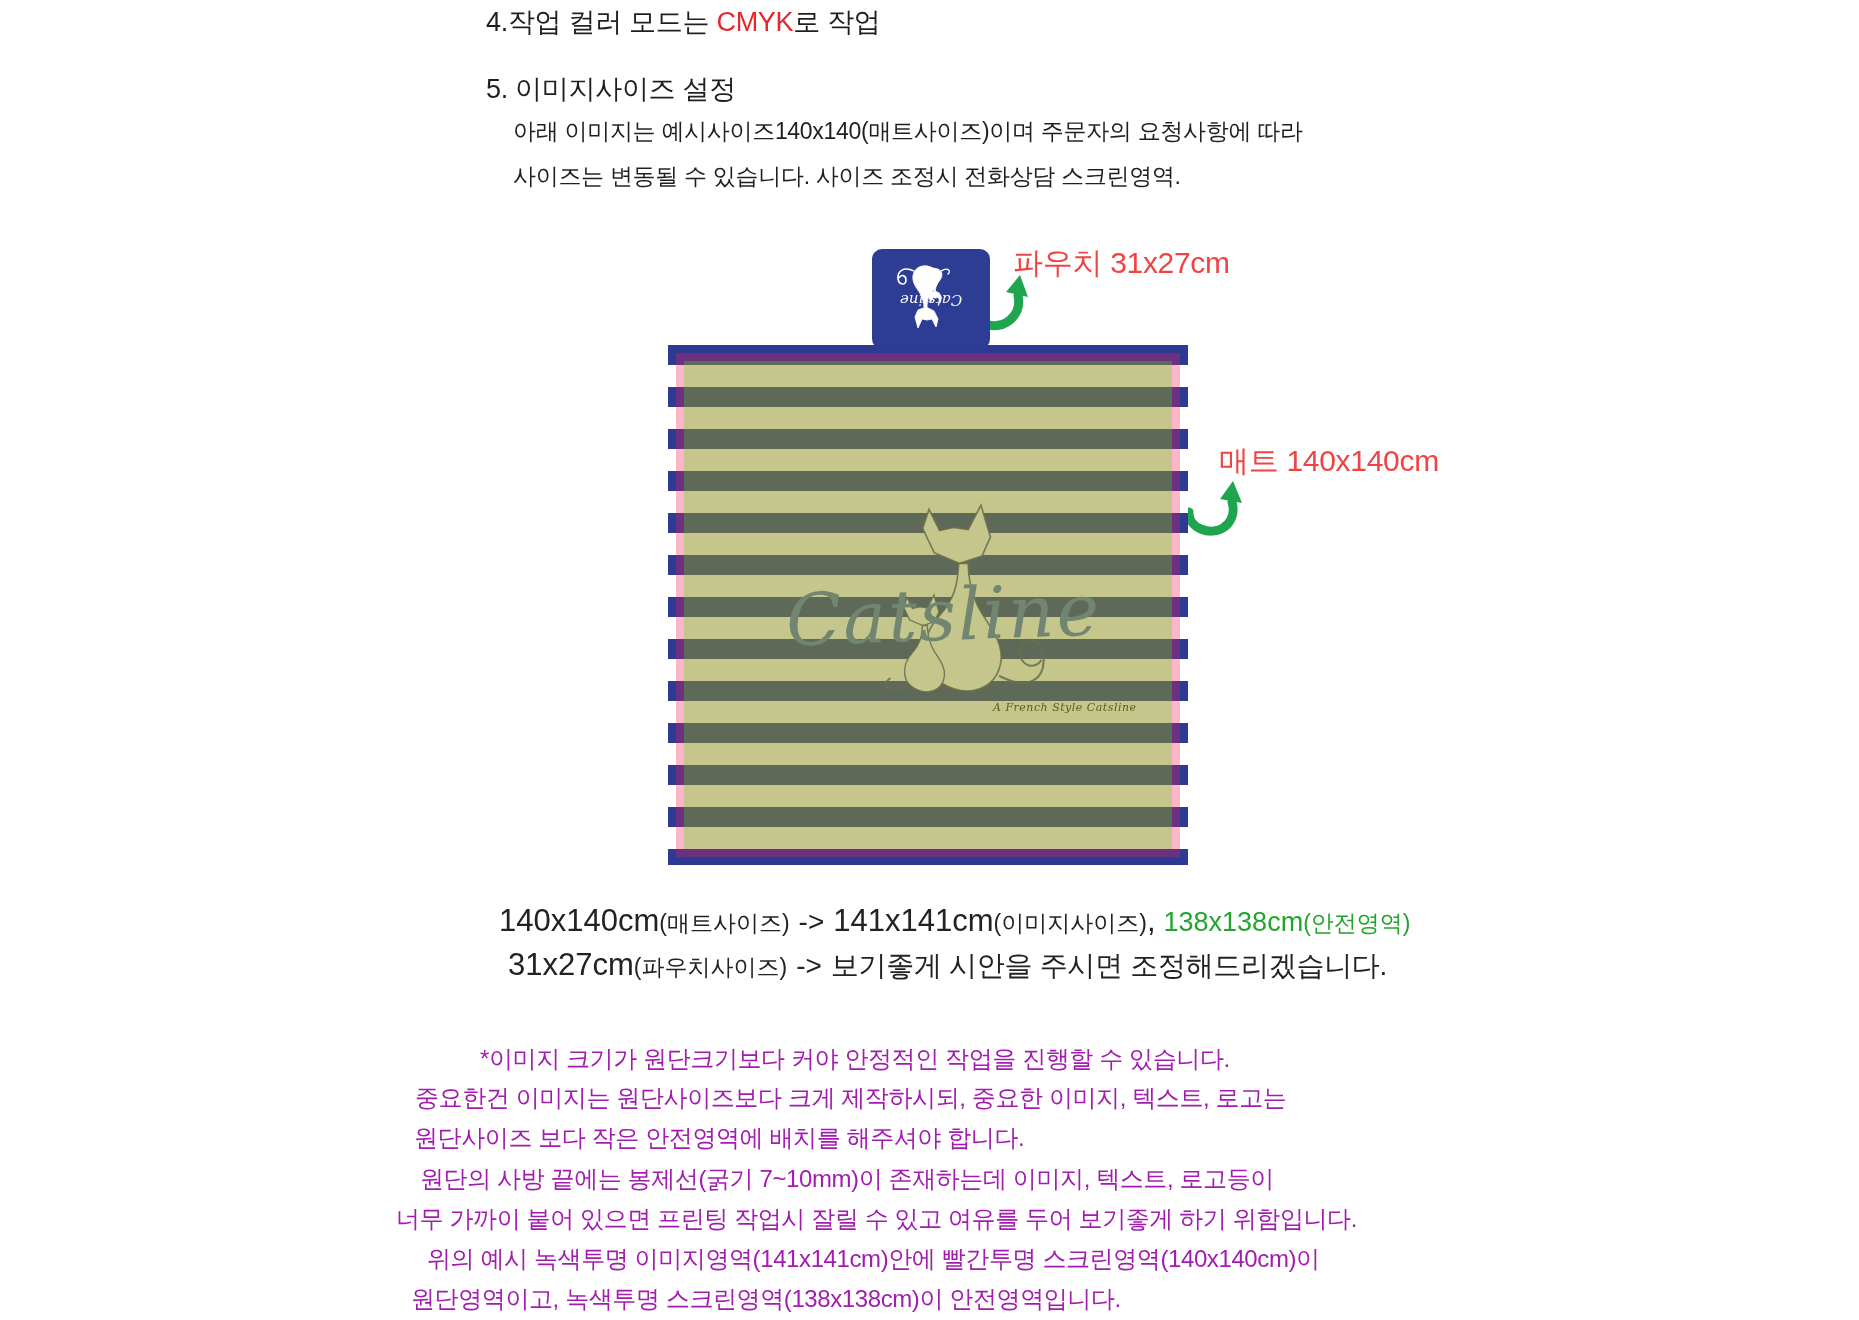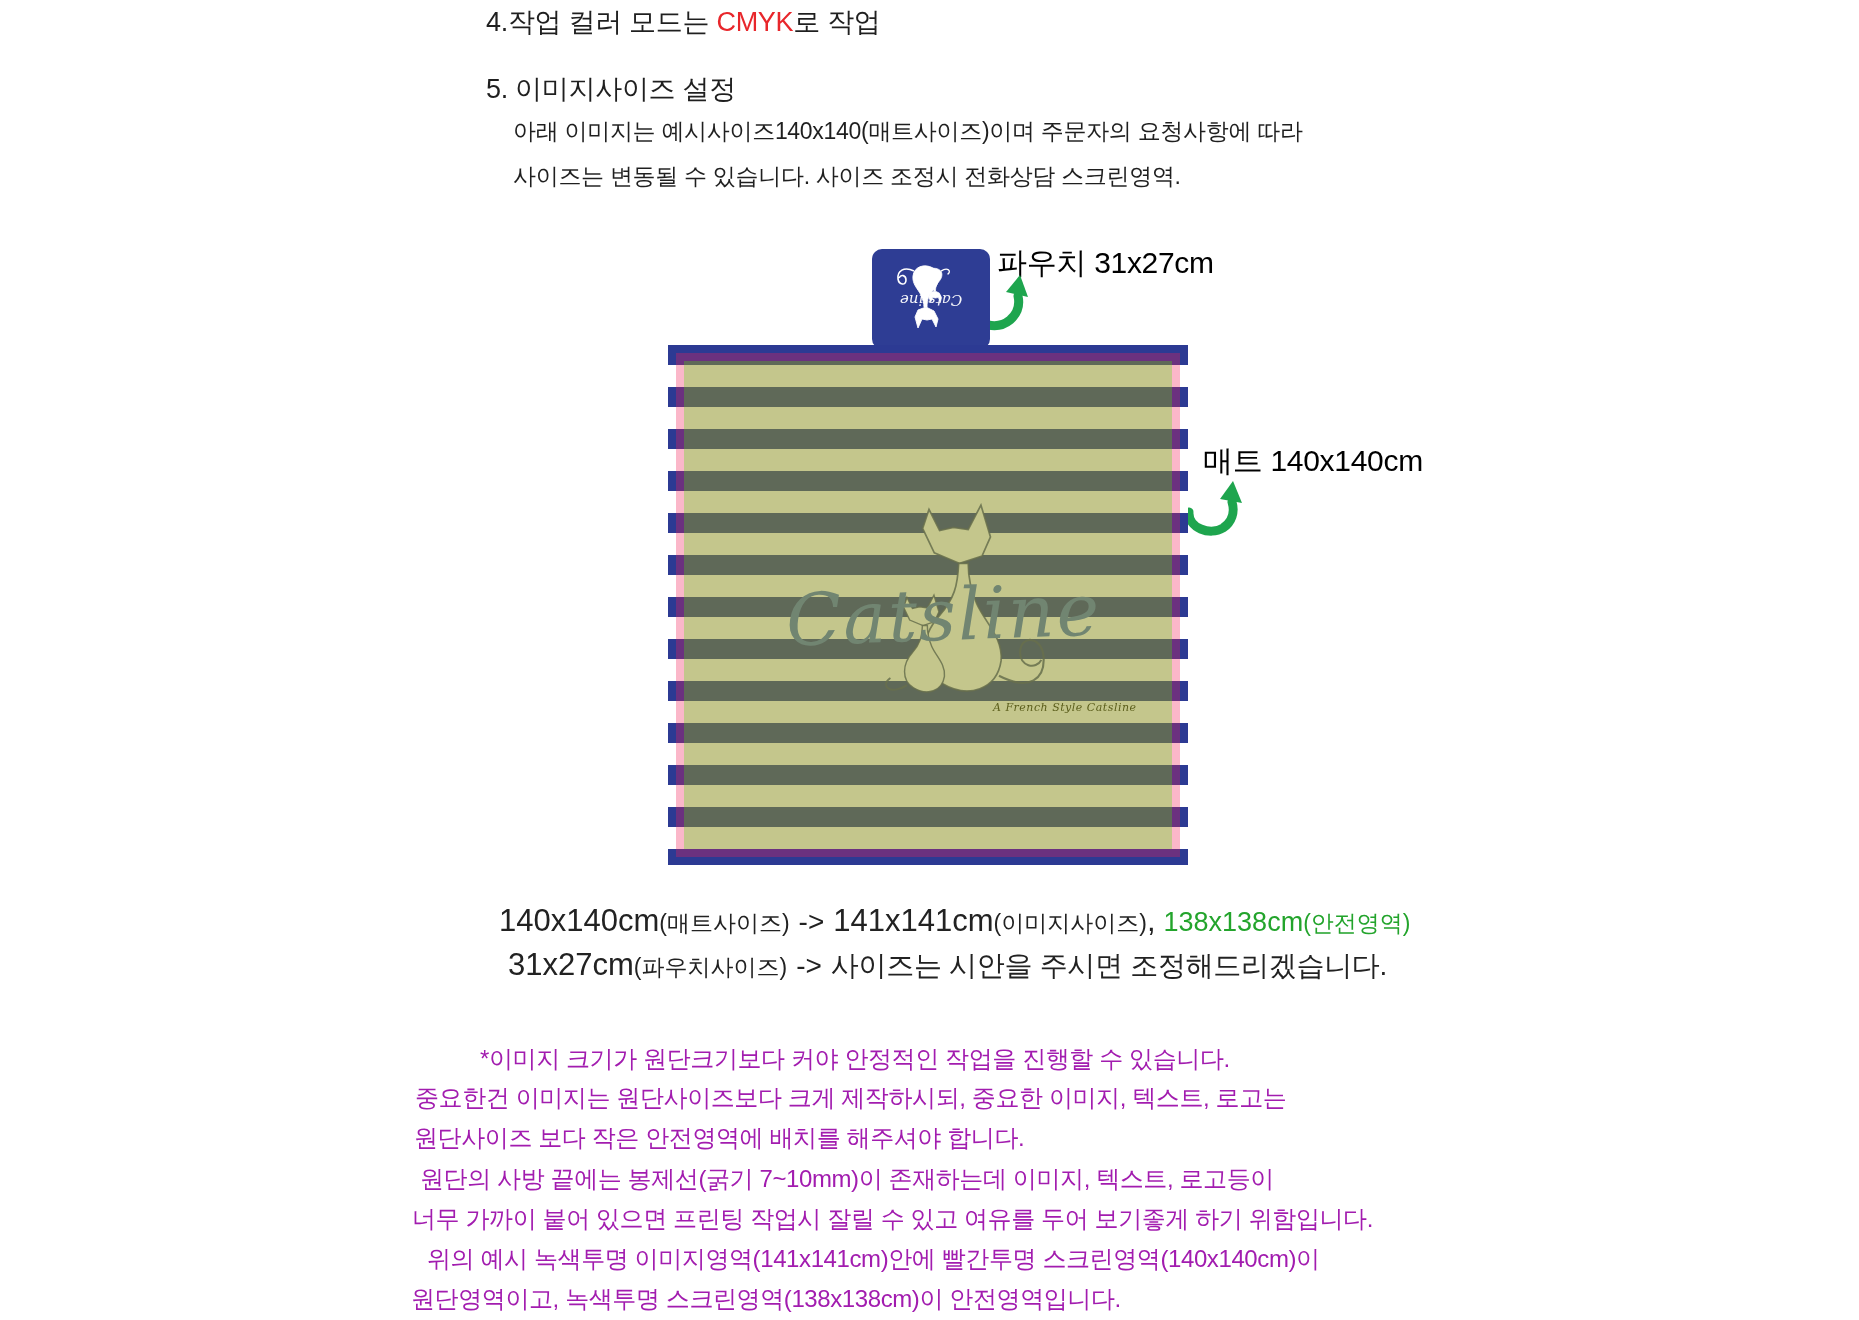--- a/index.html
+++ b/index.html
@@ -43,21 +43,21 @@
     font-family:"DejaVu Serif","Liberation Serif",serif;font-style:italic;
     font-size:72px;color:#5176c7;transform:rotate(-2deg);letter-spacing:2px;
   }
   .brand-tagline{
     position:absolute;left:325px;top:356px;
     font-family:"DejaVu Serif","Liberation Serif",serif;font-style:italic;
     font-size:11px;color:#20200f;letter-spacing:0.5px;
   }
 
   
-  .annot{font-size:30px;color:#000000;letter-spacing:-0.3px;}
+  .annot{font-size:30px;color:#ef4444;letter-spacing:-0.3px;margin-left:16px;}
 
   
   .size-line{font-size:31px;color:#222;}
   .sz-big{font-size:31px;}
   .sz-small{font-size:23px;}
   .sz-arrow{font-size:28px;margin:0 9px;}
   .sz-green{color:#23a42c;margin-top:37px;}
   .sz-green .sz-big{font-size:27px;}
   .sz-kr{font-size:28px;letter-spacing:-0.3px;}
 
@@ -127,22 +127,22 @@
 <div class="abs annot" style="left:1203px;top:441px;text-align:center;">매트 140x140cm</div>
 <svg class="abs" style="left:1184px;top:478px;" width="62" height="60" viewBox="0 0 62 60">
   <path d="M5,34 C4,50 26,58 39,50 C48,44 51,34 48,24" fill="none" stroke="#1ea54e" stroke-width="9" stroke-linecap="round"></path>
   <polygon points="36,21 49,3 58,25" fill="#1ea54e"></polygon>
 </svg>
 
 <div class="abs size-line" style="left:499px;top:903px;">
   <span class="sz-big">140x140cm</span><span class="sz-small">(매트사이즈)</span><span class="sz-arrow">-&gt;</span><span class="sz-big">141x141cm</span><span class="sz-small">(이미지사이즈)</span><span class="sz-big" style="margin-right:8px;">,</span><span class="sz-green"><span class="sz-big">138x138cm</span><span class="sz-small">(안전영역)</span></span>
 </div>
 <div class="abs size-line" style="left:508px;top:947px;">
-  <span class="sz-big">31x27cm</span><span class="sz-small">(파우치사이즈)</span><span class="sz-arrow">-&gt;</span><span class="sz-kr">사이즈는 시안을 주시면 조정해드리겠습니다.</span>
+  <span class="sz-big">31x27cm</span><span class="sz-small">(파우치사이즈)</span><span class="sz-arrow">-&gt;</span><span class="sz-kr">보기좋게 시안을 주시면 조정해드리겠습니다.</span>
 </div>
 
 <div class="abs note" style="left:480px;top:1043px;">*이미지 크기가 원단크기보다 커야 안정적인 작업을 진행할 수 있습니다.</div>
 <div class="abs note" style="left:415px;top:1082px;">중요한건 이미지는 원단사이즈보다 크게 제작하시되, 중요한 이미지, 텍스트, 로고는</div>
 <div class="abs note" style="left:414px;top:1122px;">원단사이즈 보다 작은 안전영역에 배치를 해주셔야 합니다.</div>
 <div class="abs note" style="left:420px;top:1163px;">원단의 사방 끝에는 봉제선(굵기 7~10mm)이 존재하는데 이미지, 텍스트, 로고등이</div>
-<div class="abs note" style="left:412px;top:1203px;text-align:center;">너무 가까이 붙어 있으면 프린팅 작업시 잘릴 수 있고 여유를 두어 보기좋게 하기 위함입니다.</div>
+<div class="abs note" style="left:396px;top:1203px;text-align:center;">너무 가까이 붙어 있으면 프린팅 작업시 잘릴 수 있고 여유를 두어 보기좋게 하기 위함입니다.</div>
 <div class="abs note" style="left:427px;top:1243px;">위의 예시 녹색투명 이미지영역(141x141cm)안에 빨간투명 스크린영역(140x140cm)이</div>
 <div class="abs note" style="left:411px;top:1283px;">원단영역이고, 녹색투명 스크린영역(138x138cm)이 안전영역입니다.</div>
 
 </body></html>

